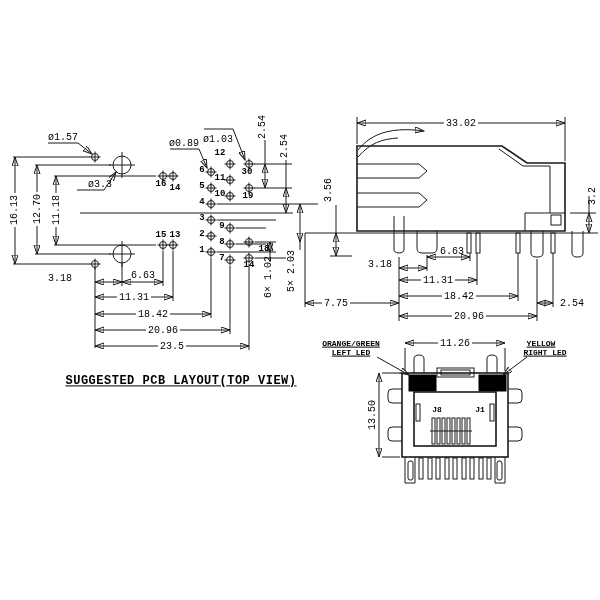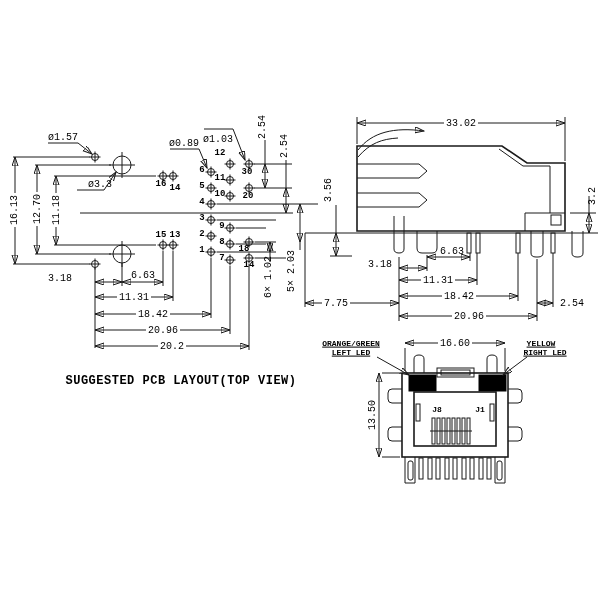--- a/index.html
+++ b/index.html
@@ -9,21 +9,21 @@
   svg line,svg path,svg rect,svg circle{stroke:#1a1a1a;fill:none;stroke-width:1;}
   svg .t{stroke-width:1.6;}
   svg .f{fill:#000;stroke:#000;}
   .lbl{position:absolute;font:10px/1.1 "Liberation Mono","DejaVu Sans Mono",monospace;
        color:#000;transform:translate(-50%,-50%);white-space:nowrap;}
   .bg{background:#fff;padding:0 2px;}
   .v{transform:translate(-50%,-50%) rotate(-90deg);}
   .pin{font-weight:bold;font-size:9px;}
   .small{font-size:8px;font-weight:bold;text-decoration:underline;}
   .jack{font-size:8px;font-weight:bold;}
-  .title{font-weight:bold;font-size:12px;letter-spacing:.5px;}
+  .title{font-weight:bold;font-size:12px;letter-spacing:.5px;text-decoration:underline;}
 </style>
 </head>
 <body>
 
 <div id="canvas">
 
 <svg width="600" height="600" viewBox="0 0 600 600">
   <defs>
     <marker id="ar" markerWidth="10" markerHeight="8" refX="9" refY="3" orient="auto-start-reverse" markerUnits="userSpaceOnUse">
       <path d="M0,0L9,3L0,6Z" fill="#1a1a1a" stroke="none"></path>
@@ -203,21 +203,21 @@
 
 <div class="lbl v bg" style="left:14px;top:210px">16.13</div>
 <div class="lbl v bg" style="left:37px;top:209px">12.70</div>
 <div class="lbl v bg" style="left:56px;top:210px">11.18</div>
 
 <div class="lbl" style="left:60px;top:278px">3.18</div>
 <div class="lbl" style="left:143px;top:275px">6.63</div>
 <div class="lbl bg" style="left:134px;top:297px">11.31</div>
 <div class="lbl bg" style="left:153px;top:314px">18.42</div>
 <div class="lbl bg" style="left:163px;top:330px">20.96</div>
-<div class="lbl bg" style="left:172px;top:346px">20.2</div>
+<div class="lbl bg" style="left:172px;top:346px">23.5</div>
 
 <div class="lbl v" style="left:262px;top:127px">2.54</div>
 <div class="lbl v" style="left:284px;top:146px">2.54</div>
 <div class="lbl v" style="left:268px;top:277px">6× 1.02</div>
 <div class="lbl v" style="left:291px;top:271px">5× 2.03</div>
 
 <div class="lbl pin" style="left:161px;top:185px">16</div>
 <div class="lbl pin" style="left:175px;top:189px">14</div>
 <div class="lbl pin" style="left:161px;top:236px">15</div>
 <div class="lbl pin" style="left:175px;top:236px">13</div>
@@ -230,38 +230,38 @@
 <div class="lbl pin" style="left:202px;top:251px">1</div>
 
 <div class="lbl pin" style="left:220px;top:154px">12</div>
 <div class="lbl pin" style="left:220px;top:179px">11</div>
 <div class="lbl pin" style="left:220px;top:195px">10</div>
 <div class="lbl pin" style="left:222px;top:227px">9</div>
 <div class="lbl pin" style="left:222px;top:243px">8</div>
 <div class="lbl pin" style="left:222px;top:259px">7</div>
 
 <div class="lbl pin" style="left:247px;top:173px">30</div>
-<div class="lbl pin" style="left:248px;top:197px">20</div>
-<div class="lbl pin" style="left:244px;top:250px">18</div>
+<div class="lbl pin" style="left:248px;top:197px">19</div>
+<div class="lbl pin" style="left:264px;top:250px">18</div>
 <div class="lbl pin" style="left:249px;top:266px">14</div>
 
 <div class="lbl title" style="left:181px;top:382px">SUGGESTED PCB LAYOUT(TOP VIEW)</div>
 
 <div class="lbl bg" style="left:461px;top:123px">33.02</div>
 <div class="lbl v" style="left:328px;top:190px">3.56</div>
 <div class="lbl v" style="left:592px;top:196px">3.2</div>
 <div class="lbl" style="left:452px;top:251px">6.63</div>
 <div class="lbl" style="left:380px;top:264px">3.18</div>
 <div class="lbl bg" style="left:438px;top:280px">11.31</div>
 <div class="lbl bg" style="left:459px;top:296px">18.42</div>
 <div class="lbl bg" style="left:336px;top:303px">7.75</div>
 <div class="lbl" style="left:572px;top:303px">2.54</div>
 <div class="lbl bg" style="left:469px;top:316px">20.96</div>
 
-<div class="lbl bg" style="left:455px;top:343px">16.60</div>
+<div class="lbl bg" style="left:455px;top:343px">11.26</div>
 <div class="lbl v" style="left:372px;top:415px">13.50</div>
 <div class="lbl small" style="left:351px;top:344px">ORANGE/GREEN</div>
 <div class="lbl small" style="left:351px;top:353px">LEFT LED</div>
 <div class="lbl small" style="left:541px;top:344px">YELLOW</div>
 <div class="lbl small" style="left:545px;top:353px">RIGHT LED</div>
 <div class="lbl jack" style="left:437px;top:410px">J8</div>
 <div class="lbl jack" style="left:480px;top:410px">J1</div>
 
 </div>
 

